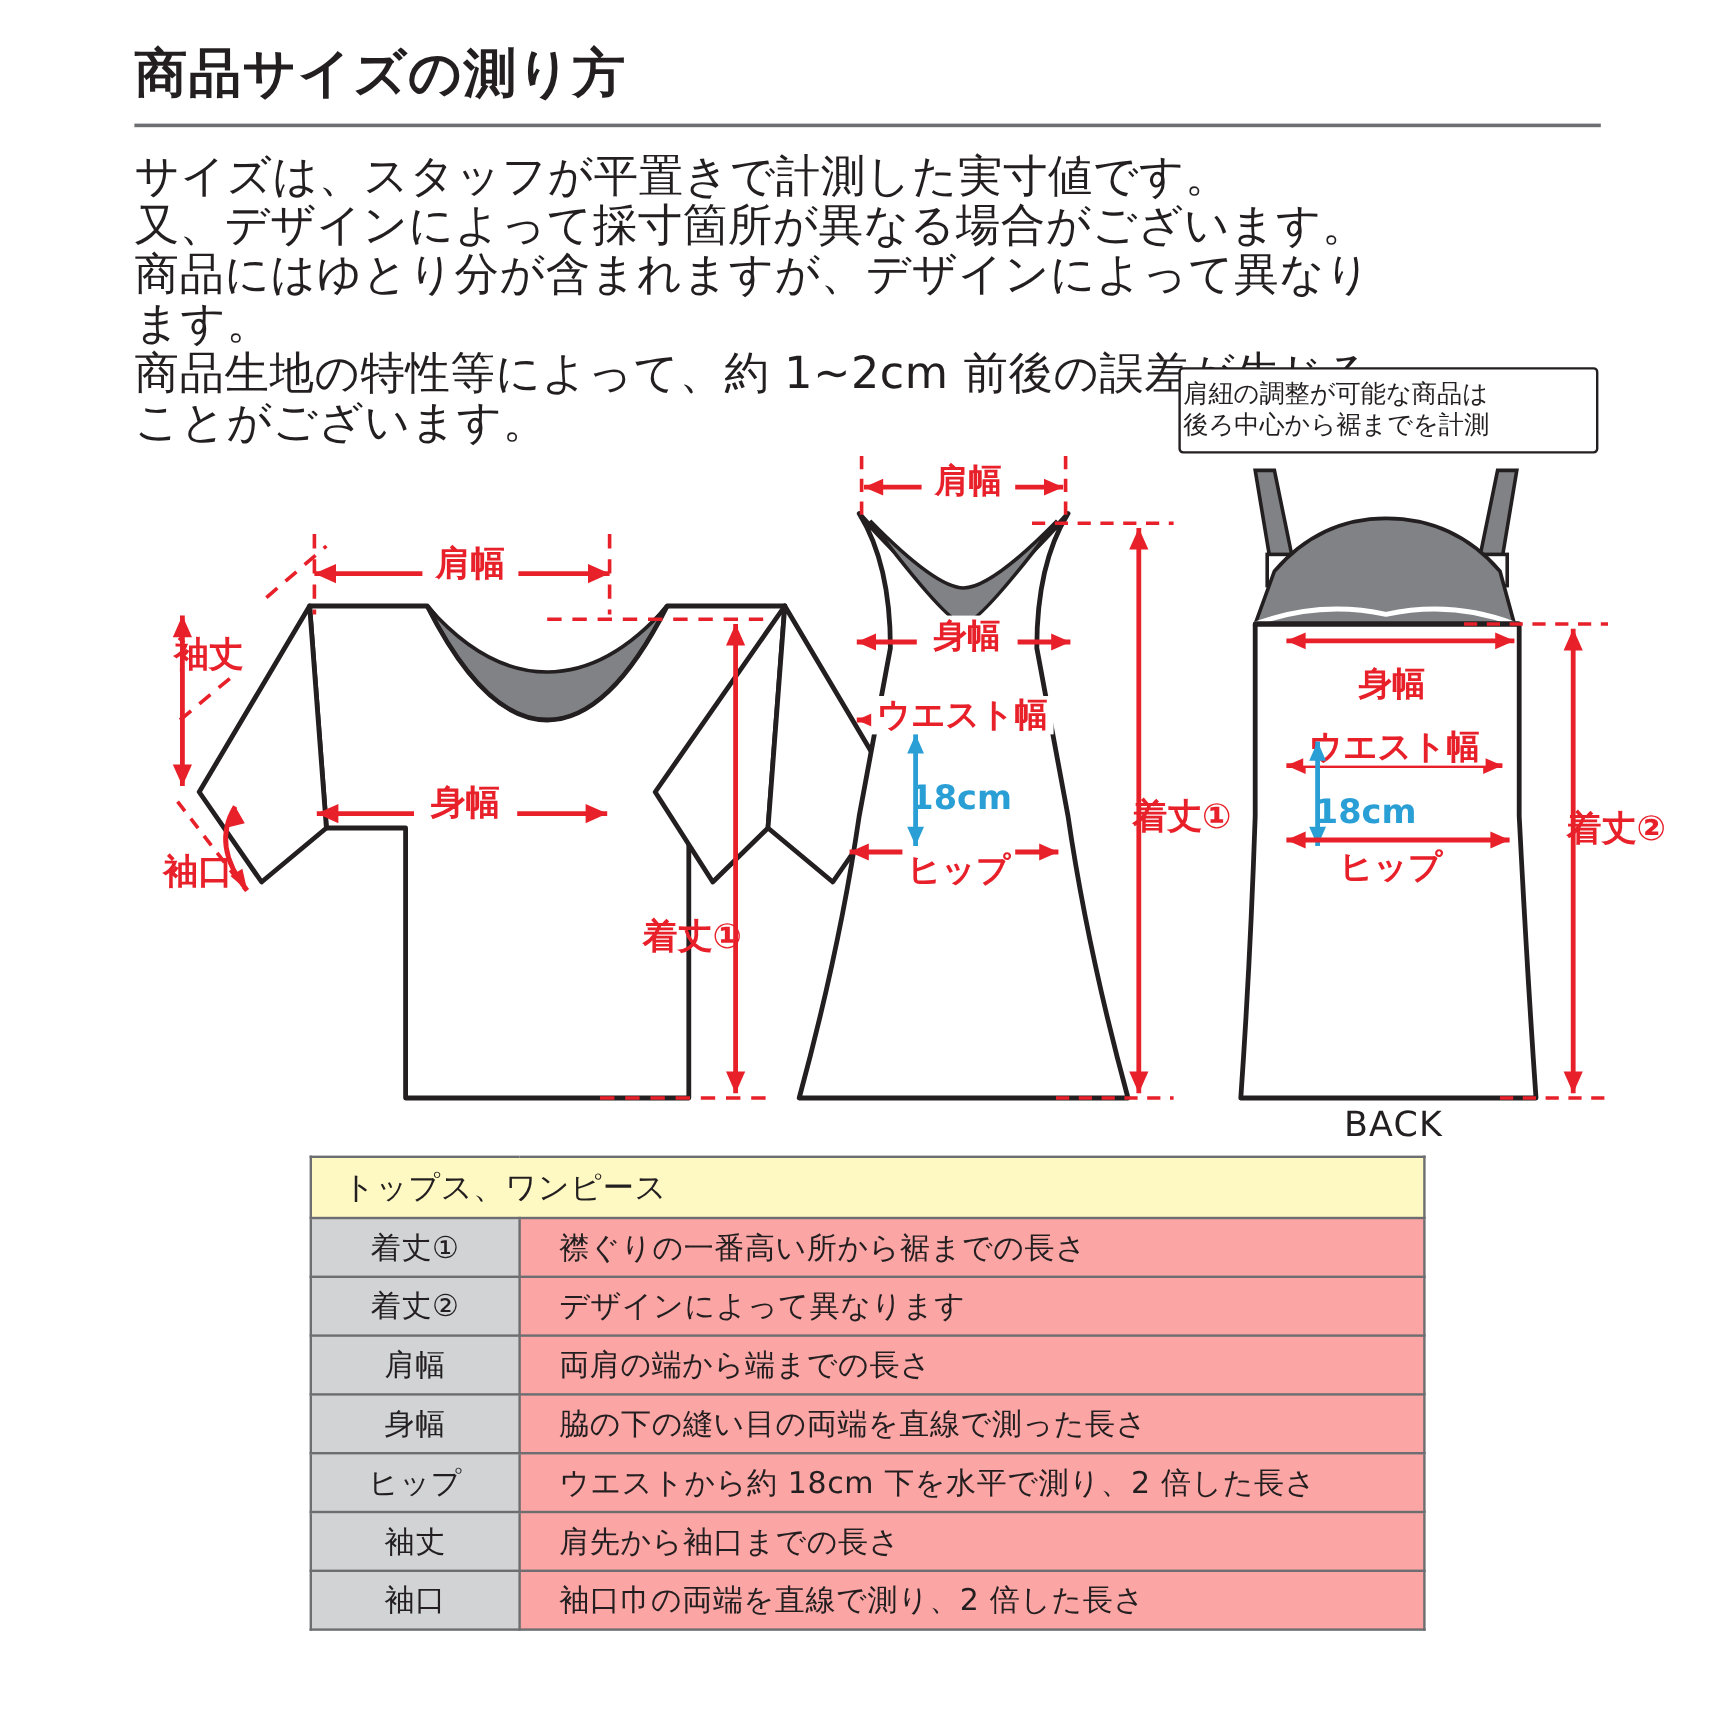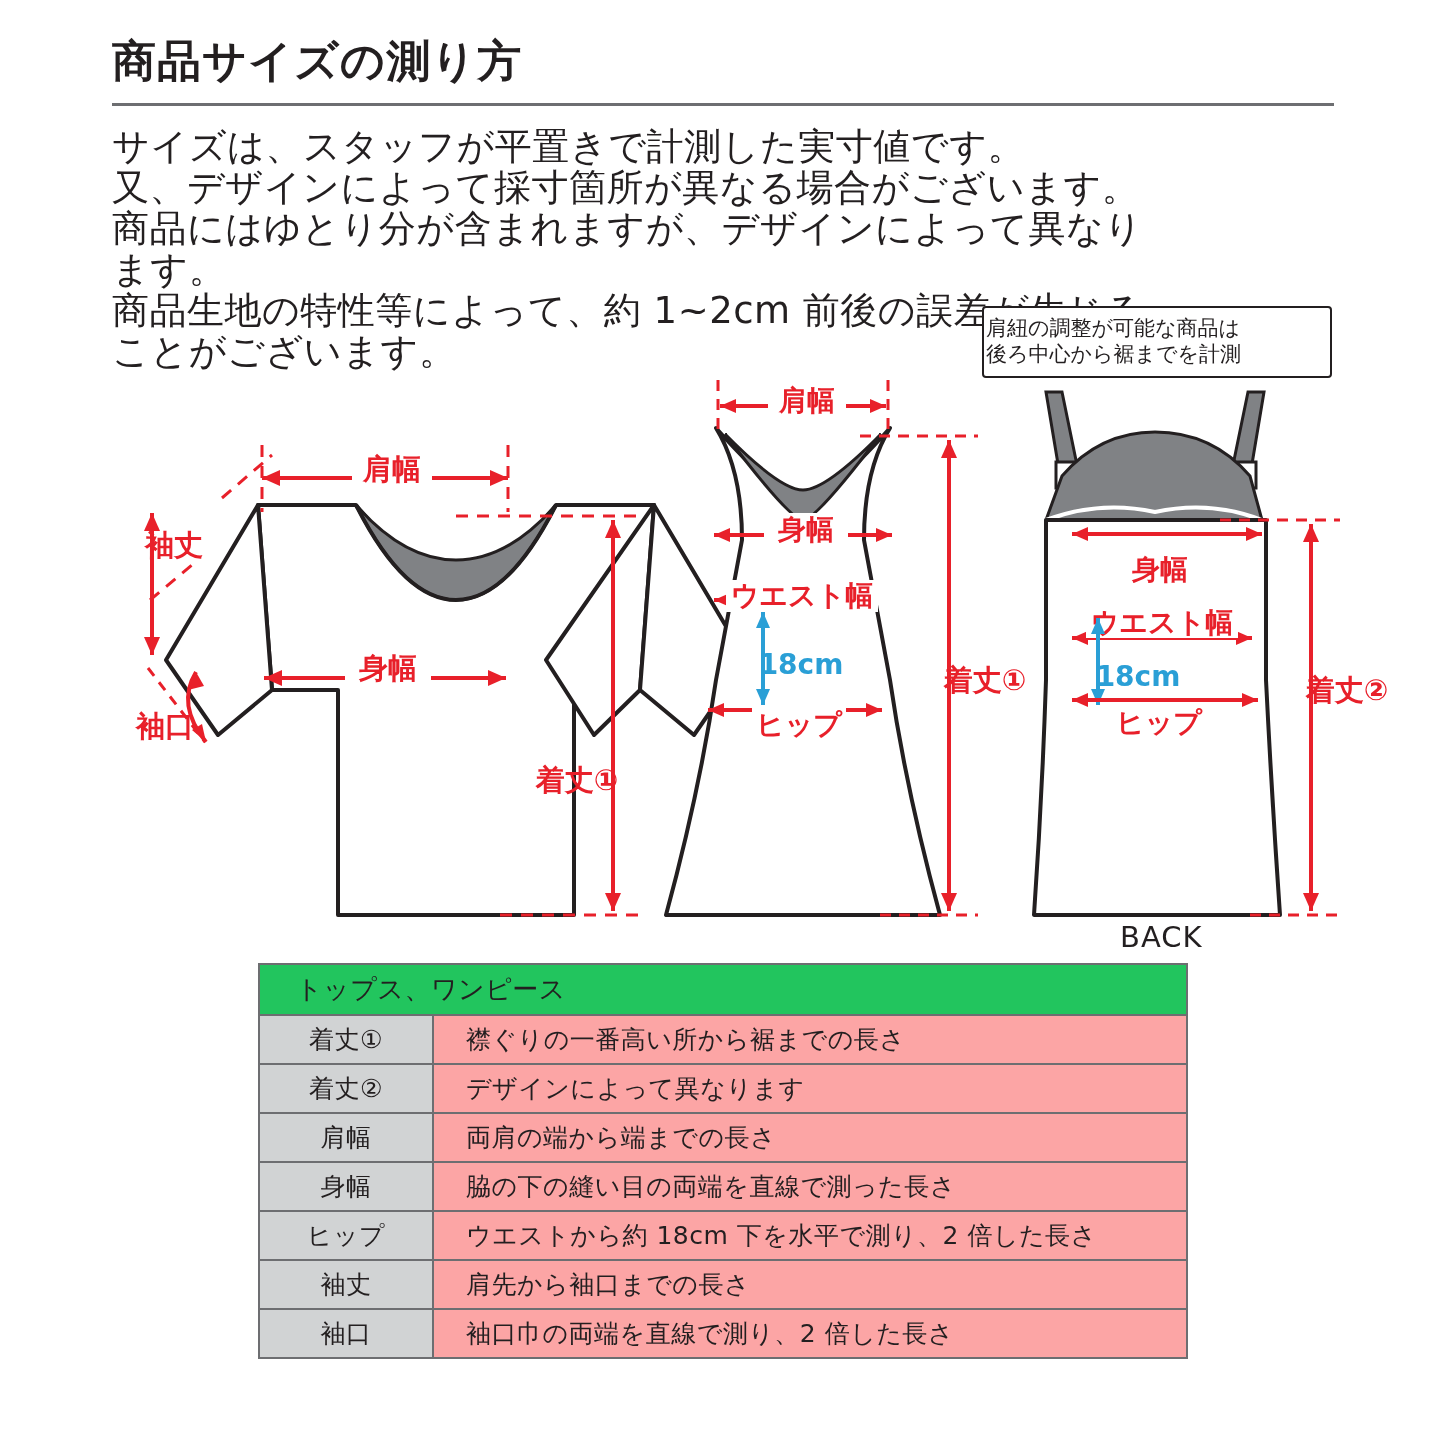--- a/index.html
+++ b/index.html
@@ -81,23 +81,23 @@
     width: 930px;
     font-size: 25px;
   }
   table.spec td {
     border: 2px solid #6d6e71;
     padding: 7px 12px;
     color: #231f20;
     letter-spacing: 0.5px;
   }
   table.spec tr.head td {
-    background: #22c55e;
+    background: #fef9c3;
     font-size: 26px;
-    padding-left: 36px;
+    padding-left: 26px;
   }
   table.spec td.term {
     background: #d1d3d4;
     width: 148px;
     text-align: center;
     white-space: nowrap;
   }
   table.spec td.desc {
     background: #fca5a5;
     padding-left: 32px;

